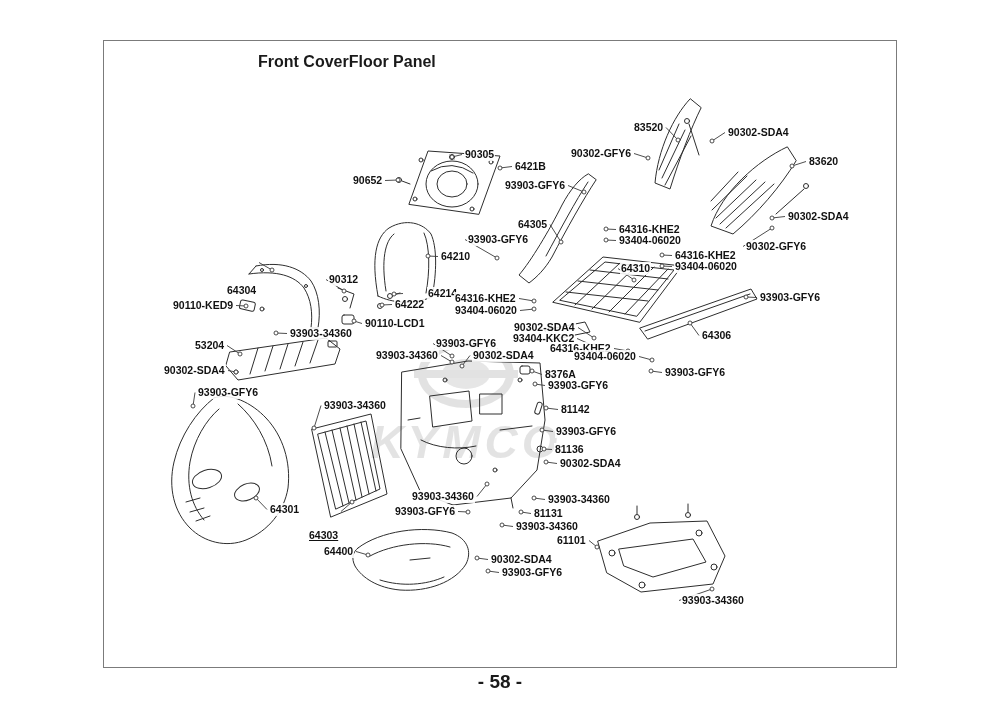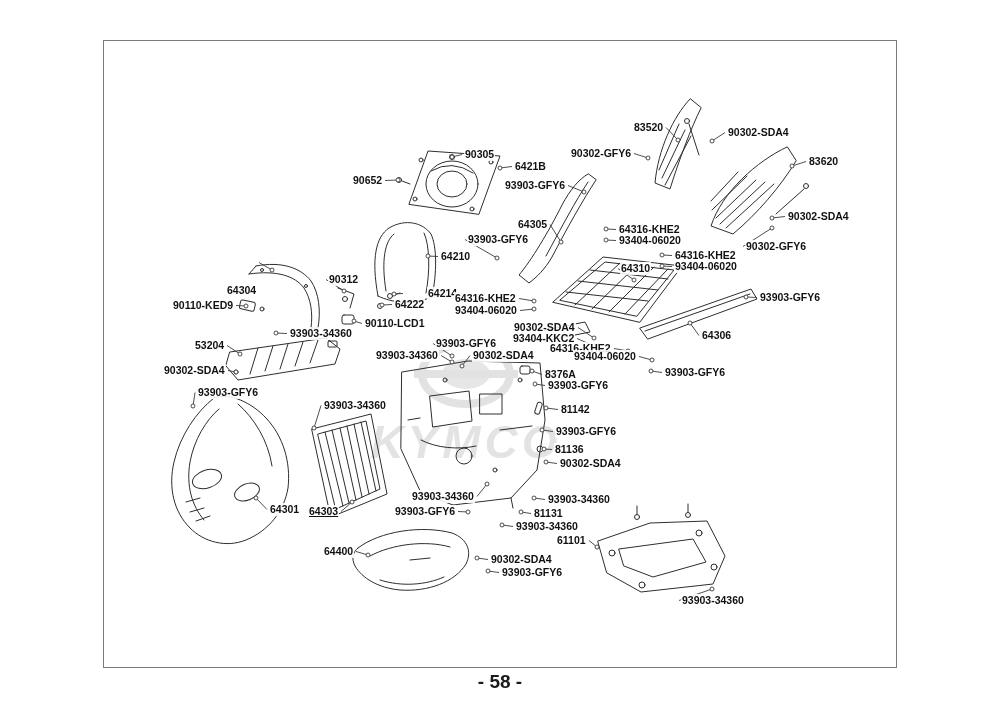--- a/index.html
+++ b/index.html
@@ -33,20 +33,21 @@
   }
 </style>
 </head>
 <body>
 
 <div class="page">
 
   <div class="frame"></div>
 
 
+  <div class="title">Front CoverFloor Panel</div>
 
   <svg id="art" class="art" width="1000" height="707" viewBox="0 0 1000 707">
 
     <g opacity="0.5">
       <ellipse cx="466" cy="374" rx="44" ry="30" fill="none" stroke="#c7c7c7" stroke-width="8"></ellipse>
       <ellipse cx="466" cy="374" rx="24" ry="15" fill="#cfcfcf"></ellipse>
       <rect x="414" y="370" width="104" height="8" fill="#c7c7c7"></rect>
       <text x="466" y="458" text-anchor="middle" font-family="Liberation Sans, sans-serif" font-size="46" font-weight="bold" font-style="italic" letter-spacing="4" fill="#c9c9c9">KYMCO</text>
     </g>
 
@@ -378,21 +379,21 @@
       <div class="part-label" style="left: 197px; top: 386px;">93903-GFY6</div>
       <div class="part-label" style="left: 547px; top: 379px;">93903-GFY6</div>
       <div class="part-label" style="left: 323px; top: 399px;">93903-34360</div>
       <div class="part-label" style="left: 560px; top: 403px;">81142</div>
       <div class="part-label" style="left: 555px; top: 425px;">93903-GFY6</div>
       <div class="part-label" style="left: 554px; top: 443px;">81136</div>
       <div class="part-label" style="left: 559px; top: 457px;">90302-SDA4</div>
       <div class="part-label" style="left: 411px; top: 490px;">93903-34360</div>
       <div class="part-label" style="left: 547px; top: 493px;">93903-34360</div>
       <div class="part-label" style="left: 269px; top: 503px;">64301</div>
-      <div class="part-label" style="left: 308px; top: 505px; text-decoration: underline;">64303</div>
+      <div class="part-label" style="left: 308px; top: 529px; text-decoration: underline;">64303</div>
       <div class="part-label" style="left: 394px; top: 505px;">93903-GFY6</div>
       <div class="part-label" style="left: 533px; top: 507px;">81131</div>
       <div class="part-label" style="left: 515px; top: 520px;">93903-34360</div>
       <div class="part-label" style="left: 556px; top: 534px;">61101</div>
       <div class="part-label" style="left: 323px; top: 545px;">64400</div>
       <div class="part-label" style="left: 490px; top: 553px;">90302-SDA4</div>
       <div class="part-label" style="left: 501px; top: 566px;">93903-GFY6</div>
       <div class="part-label" style="left: 681px; top: 594px;">93903-34360</div>
     </div>
 

